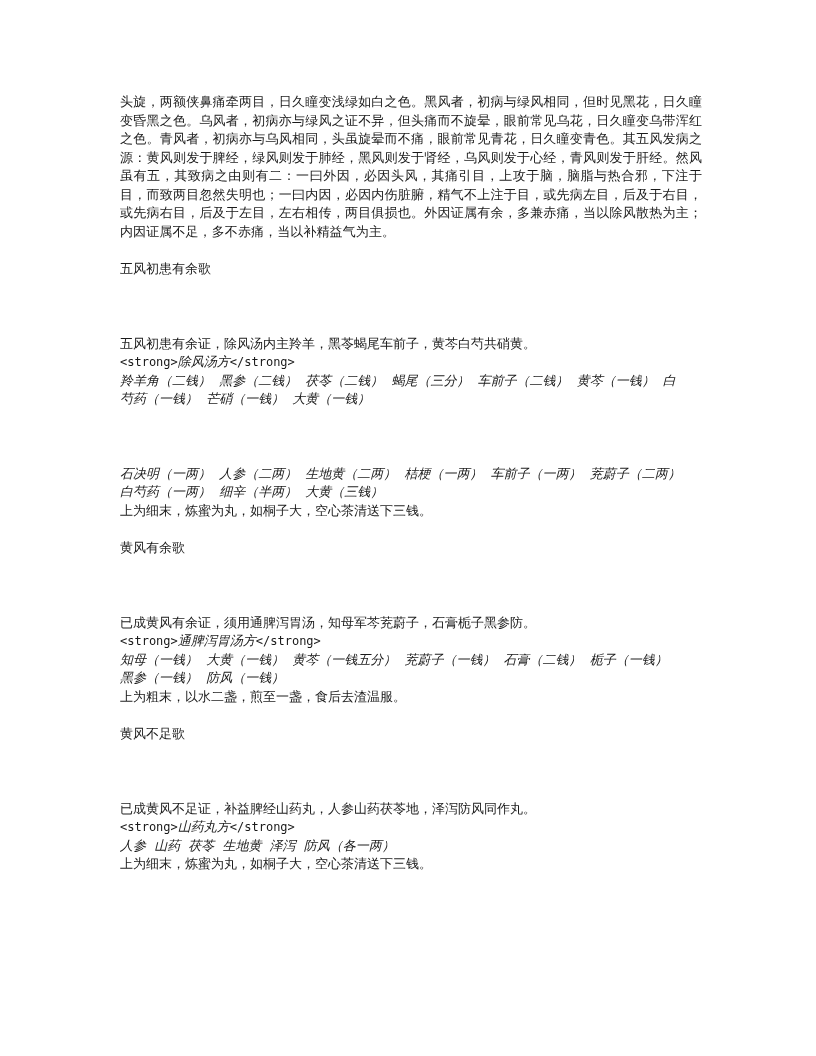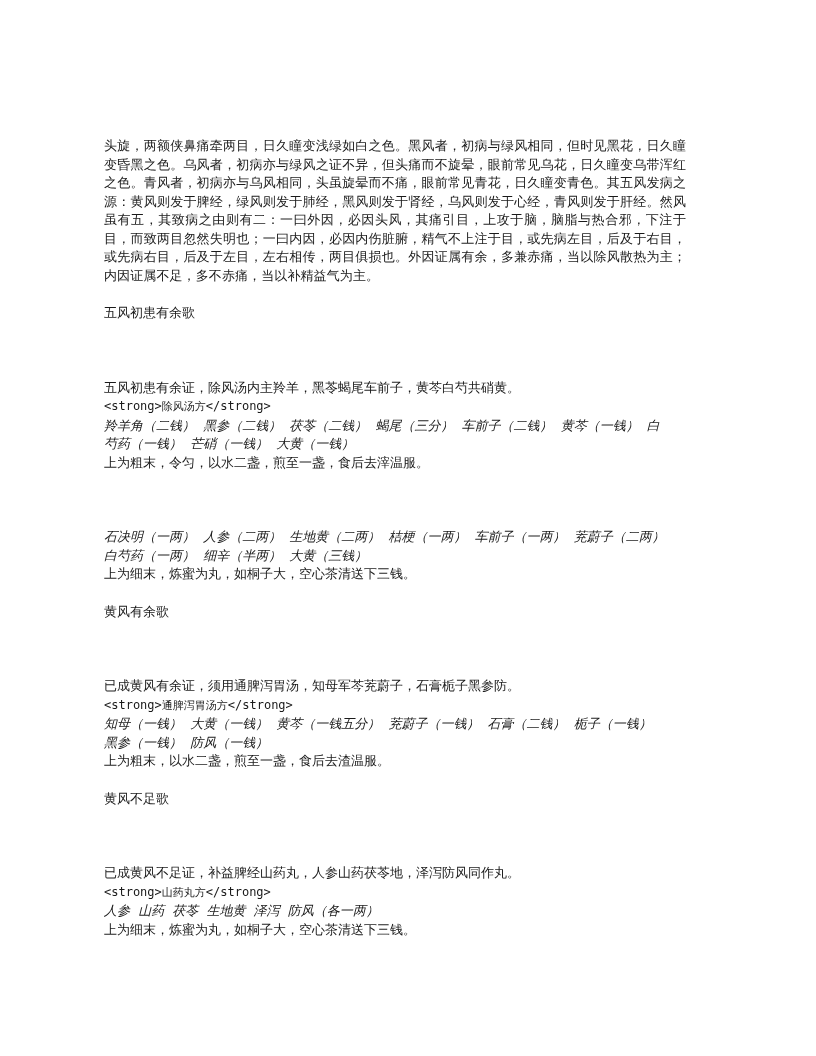--- a/index.html
+++ b/index.html
@@ -10,26 +10,25 @@
     body {
       width: 816px;
       height: 1056px;
       position: relative;
       overflow: hidden;
       font-family: "DejaVu Serif", "Liberation Serif", serif;
       color: #1a1a1a;
     }
     .page {
       position: absolute;
-      left: 104px;
+      left: 120px;
       top: 93px;
       width: 582px;
       font-size: 13px;
       line-height: 18.5px;
-      margin-top: 44px;
     }
     .para {
       margin: 0;
       text-align: justify;
       letter-spacing: 0.1px;
     }
     .heading {
       margin: 0;
       margin-top: 19px;
     }
@@ -39,21 +38,22 @@
     .song {
       margin: 0;
     }
     .formula-name {
       margin: 0;
       font-family: "DejaVu Sans Mono", "Liberation Mono", monospace;
       font-size: 12px;
     }
     .formula-name .cjk {
       font-family: "DejaVu Serif", "Liberation Serif", serif;
-      font-size: 11px;
+      font-size: 13px;
+      font-style: italic;
     }
     .ingredients {
       margin: 0;
       word-spacing: 4px;
       font-style: italic;
     }
     .prep {
       margin: 0;
     }
   </style>
@@ -64,21 +64,20 @@
 
   <p class="para">头旋，两额侠鼻痛牵两目，日久瞳变浅绿如白之色。黑风者，初病与绿风相同，但时见黑花，日久瞳变昏黑之色。乌风者，初病亦与绿风之证不异，但头痛而不旋晕，眼前常见乌花，日久瞳变乌带浑红之色。青风者，初病亦与乌风相同，头虽旋晕而不痛，眼前常见青花，日久瞳变青色。其五风发病之源：黄风则发于脾经，绿风则发于肺经，黑风则发于肾经，乌风则发于心经，青风则发于肝经。然风虽有五，其致病之由则有二：一曰外因，必因头风，其痛引目，上攻于脑，脑脂与热合邪，下注于目，而致两目忽然失明也；一曰内因，必因内伤脏腑，精气不上注于目，或先病左目，后及于右目，或先病右目，后及于左目，左右相传，两目俱损也。外因证属有余，多兼赤痛，当以除风散热为主；内因证属不足，多不赤痛，当以补精益气为主。</p>
 
   <div class="section">
     <p class="heading">五风初患有余歌</p>
     <div class="section-gap"></div>
     <p class="song">五风初患有余证，除风汤内主羚羊，黑苓蝎尾车前子，黄芩白芍共硝黄。</p>
     <p class="formula-name"><span>&lt;strong&gt;</span><span class="cjk">除风汤方</span><span>&lt;/strong&gt;</span></p>
     <p class="ingredients">羚羊角（二钱） 黑参（二钱） 茯苓（二钱） 蝎尾（三分） 车前子（二钱） 黄芩（一钱） 白</p>
     <p class="ingredients">芍药（一钱） 芒硝（一钱） 大黄（一钱）</p>
-    <p class="prep">上为粗末，令匀，以水二盏，煎至一盏，食后去滓温服。</p>
   </div>
 
   <div class="section">
     <div class="section-gap"></div>
     <p class="ingredients">石决明（一两） 人参（二两） 生地黄（二两） 桔梗（一两） 车前子（一两） 茺蔚子（二两）</p>
     <p class="ingredients">白芍药（一两） 细辛（半两） 大黄（三钱）</p>
     <p class="prep">上为细末，炼蜜为丸，如桐子大，空心茶清送下三钱。</p>
   </div>
 
   <div class="section">

